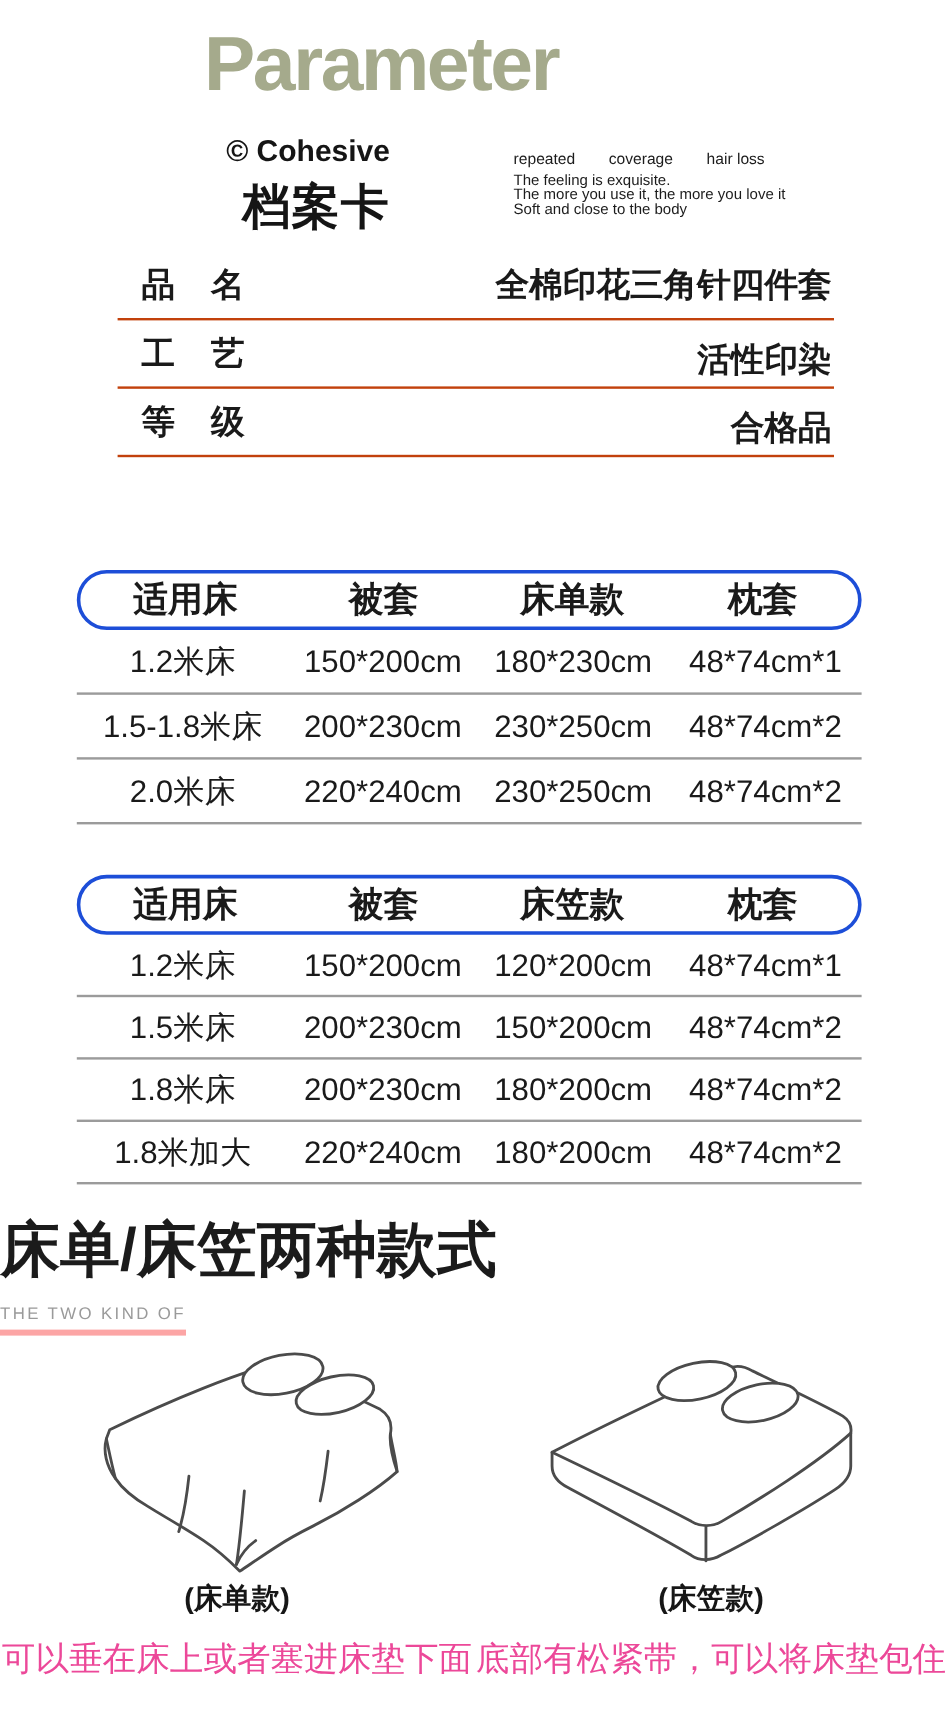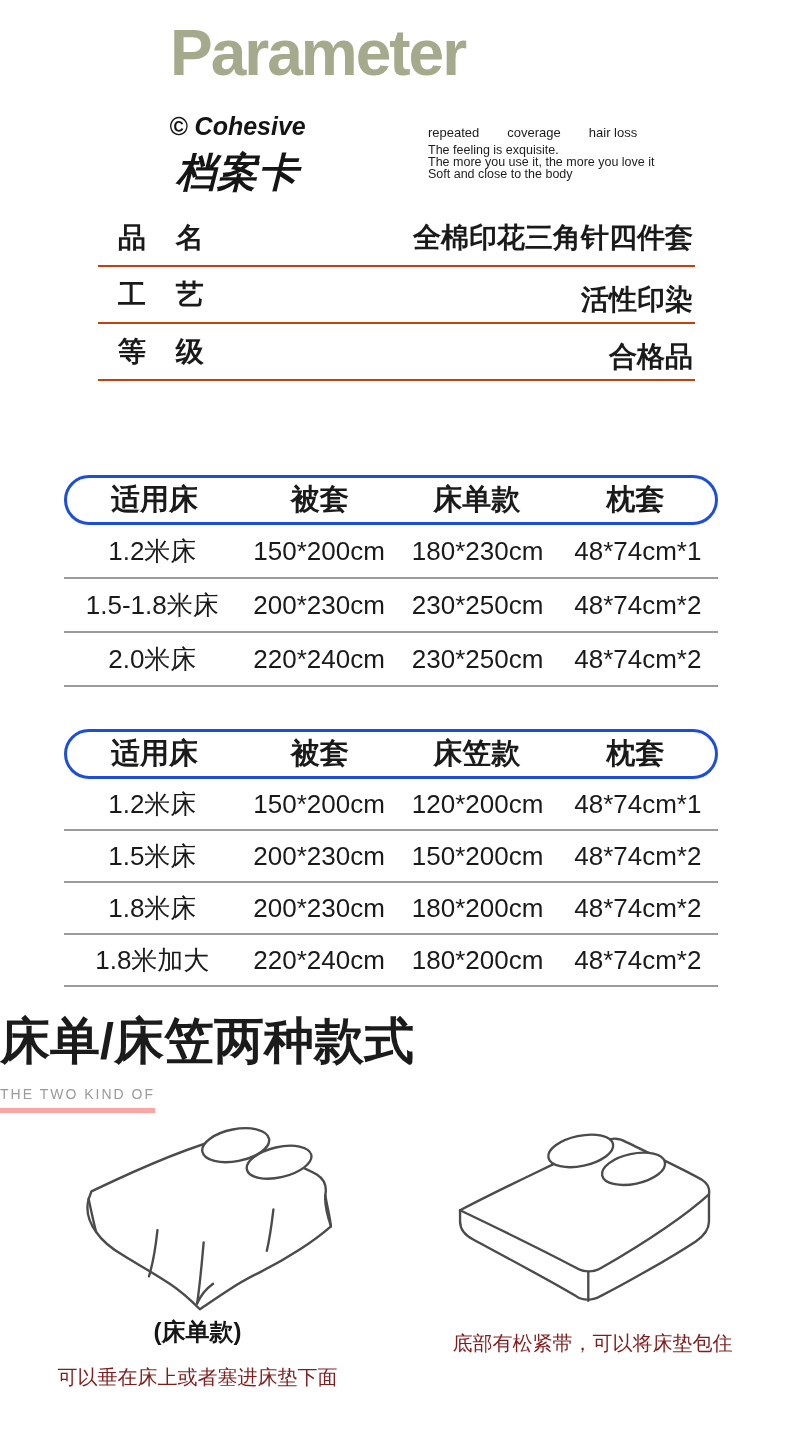--- a/index.html
+++ b/index.html
@@ -14,22 +14,21 @@
     margin:0 auto;
   }
   
   .main-title {
     position:absolute; left:170px; top:16px;
     font-size:64px; font-weight:700; letter-spacing:-2px;
     color:#a5aa8c;
   }
   .brand-block {
     position:absolute; left:150px; top:112px; width:175px;
-    text-align:center;
-    font-style:italic;
+    text-align:right;
   }
   .brand { font-size:25px; font-weight:700; color:#151515; }
   .card-label { margin-top:4px; font-size:40px; font-weight:700; color:#151515; letter-spacing:1px; }
   .keywords {
     position:absolute; left:428px; top:101px;
     display:flex; gap:28px;
     font-size:13px; color:#1c1c1c;margin-top:24px;
   }
   .tagline {
     position:absolute; left:428px; top:144px;
@@ -68,21 +67,21 @@
   .styles-title { font-size:50px; font-weight:800; letter-spacing:0px; color:#1b1b1b; }
   .styles-subtitle {
     display:inline-block; margin-top:11px;
     font-size:14px; letter-spacing:2px; color:#9a9a9a;
     border-bottom:5px solid #fca5a5; padding-bottom:6px;
   }
   .figures { position:absolute; left:0; top:1116px; width:790px; display:flex; }
   .figure-col { flex:1; display:flex; flex-direction:column; align-items:center; }
   .figure-col svg { display:block; }
   .figure-caption { margin-top:2px; font-size:24px; font-weight:600; color:#161616; }
-  .figure-desc { margin-top:16px; font-size:20px; font-weight:500; color:#7f1d1d; }
+  .figure-desc { margin-top:16px; font-size:28px; font-weight:500; color:#ec4899; }
 </style>
 </head>
 <body>
 
 <div class="page">
 
   <div class="main-title">Parameter</div>
 
   <div class="brand-block">
     <div class="brand">© Cohesive</div>
@@ -204,18 +203,19 @@
     <div class="figure-col">
       <svg width="340" height="198" viewBox="0 0 330 210">
         <g fill="#ffffff" stroke="#4b4b4b" stroke-width="2.5" stroke-linecap="round" stroke-linejoin="round">
           <path d="M24,100 C70,76 150,38 176,27 C184,23 193,23 201,28 C230,42 268,60 281,68 C287,72 289,77 288,83 L288,112 C288,120 283,127 274,133 C245,152 195,180 173,191 C165,196 154,196 147,191 C115,172 60,143 38,131 C28,126 24,120 24,112 Z"></path>
           <path fill="none" d="M24,100 C70,122 130,152 147,161 C155,166 166,166 174,161 C205,143 258,110 288,83"></path>
           <path fill="none" d="M160,166 L160,196"></path>
           <ellipse cx="152" cy="37" rx="35" ry="16" transform="rotate(-12 152 37)"></ellipse>
           <ellipse cx="208" cy="56" rx="34" ry="16" transform="rotate(-12 208 56)"></ellipse>
         </g>
       </svg>
+      <div class="figure-caption">(床笠款)</div>
       <div class="figure-desc">底部有松紧带，可以将床垫包住</div>
     </div>
 
   </div>
 
 </div>
 
 </body></html>

